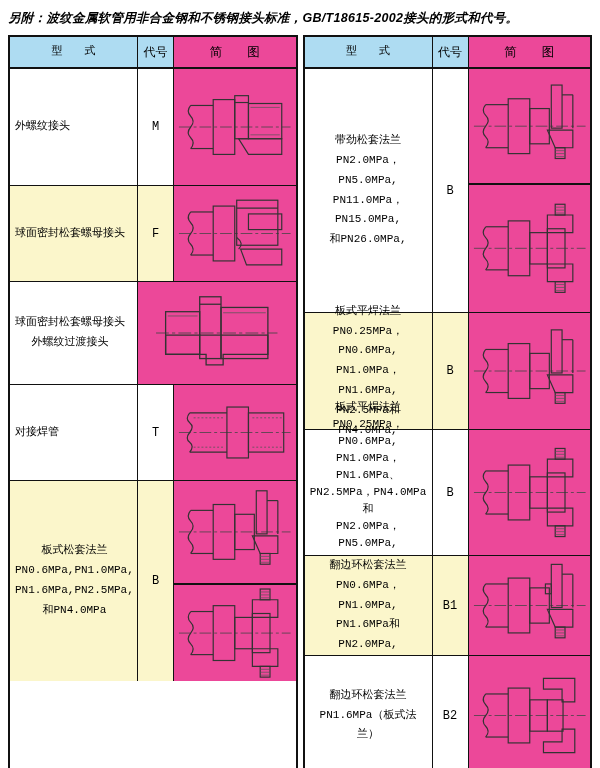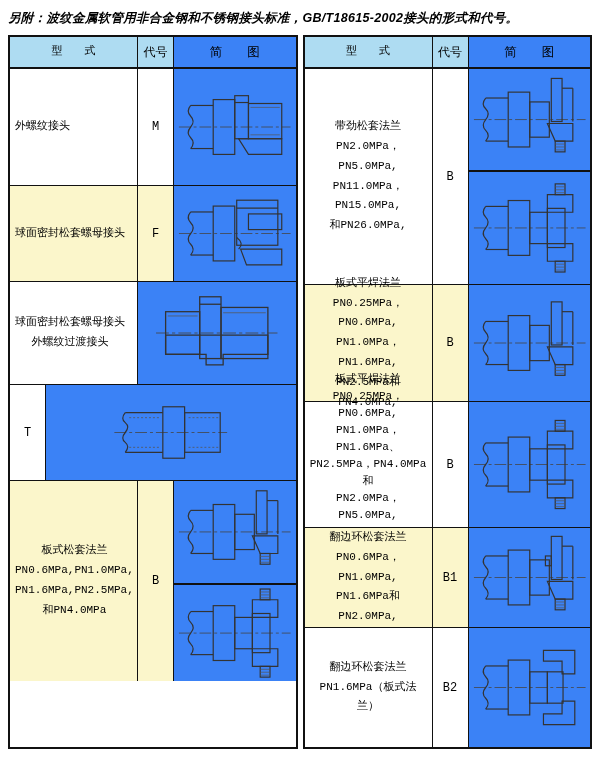--- a/index.html
+++ b/index.html
@@ -38,21 +38,21 @@
     width:128px;flex:none;border-right:1px solid var(--border);
     padding:3px 5px;display:flex;align-items:center;
     white-space:pre-line;font-size:11px;line-height:1.8;
     box-sizing:border-box;
   }
   .c-code{
     width:36px;flex:none;border-right:1px solid var(--border);
     display:flex;align-items:center;justify-content:center;
     font-size:12px;box-sizing:border-box;
   }
-  .c-diag{flex:1;display:flex;flex-direction:column;background:#3b82f6;min-width:0;}
+  .c-diag{flex:1;display:flex;flex-direction:column;background:#ec4899;min-width:0;}
   .hl .c-type,.hl .c-code{background:var(--hl-bg);}
   .diag{display:flex;align-items:center;justify-content:center;padding:2px;min-height:0;}
   .diag + .diag{border-top:2px solid var(--border);}
   .diag svg{width:100%;height:100%;display:block;}
   
   .ln{stroke:#333;stroke-width:1.2;fill:none;}
   .thin{stroke:#555;stroke-width:.7;fill:none;}
   .dash{stroke:#555;stroke-width:.8;fill:none;stroke-dasharray:2 2;}
   .cl{stroke:#444;stroke-width:.8;fill:none;stroke-dasharray:12 3 3 3;}
 </style>
@@ -145,20 +145,21 @@
               <rect class="ln" x="64" y="22" width="44" height="48"></rect>
               <line class="thin" x1="66" y1="27" x2="106" y2="27"></line>
               <polygon class="ln" fill="url(#hatch3)" points="12,48 108,48 108,66 66,66 66,76 50,76 50,66 12,66"></polygon>
             </svg>
           </div>
         </div>
     </div>
 
 
     <div class="trow" style="height:96px">
+      <div class="c-type">对接焊管</div>
       <div class="c-code">T</div>
       <div class="c-diag">
           <div class="diag" style="flex:1">
             <svg viewBox="0 0 120 92" preserveAspectRatio="xMidYMid meet">
               <defs>
                 <pattern id="hatch5" width="4" height="4" patternUnits="userSpaceOnUse" patternTransform="rotate(45)">
                   <rect width="4" height="4" fill="#fff"></rect>
                   <line x1="0" y1="0" x2="0" y2="4" stroke="#555" stroke-width="1"></line>
                 </pattern>
               </defs>
@@ -239,21 +240,21 @@
     </div>
   </div>
 
   <div class="tbl">
     <div class="thead">
       <div class="cell c-type">型　　式</div>
       <div class="cell c-code">代号</div>
       <div class="cell c-diag" style="align-items:center;justify-content:center;flex-direction:row">简　　图</div>
     </div>
 
-    <div class="trow" style="height:216px">
+    <div class="trow" style="height:244px">
       <div class="c-type">带劲松套法兰
 PN2.0MPa，PN5.0MPa,
 PN11.0MPa，PN15.0MPa,
 和PN26.0MPa,</div>
       <div class="c-code">B</div>
       <div class="c-diag">
         <div class="diag" style="flex:108">
             <svg viewBox="0 0 120 92" preserveAspectRatio="xMidYMid meet">
               <defs>
                 <pattern id="hatch8" width="4" height="4" patternUnits="userSpaceOnUse" patternTransform="rotate(45)">

